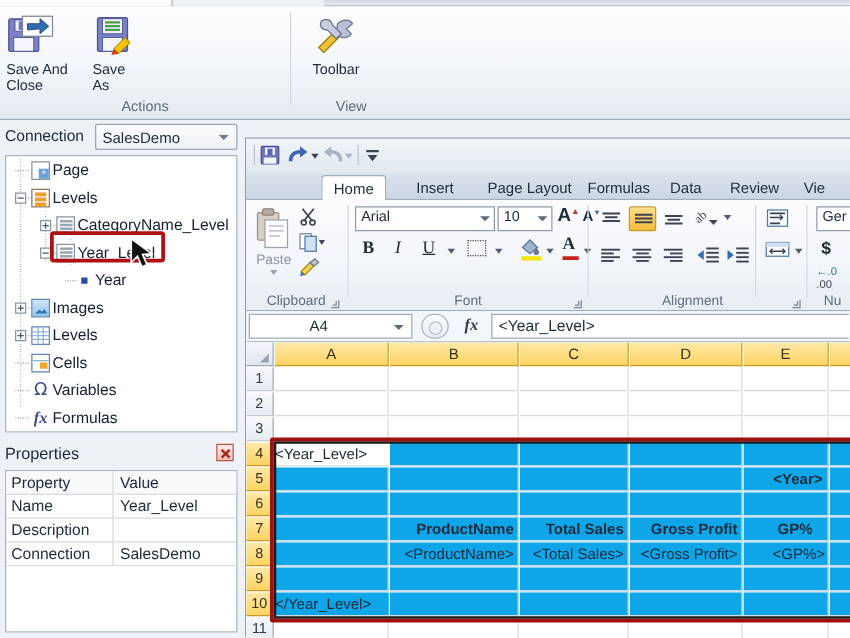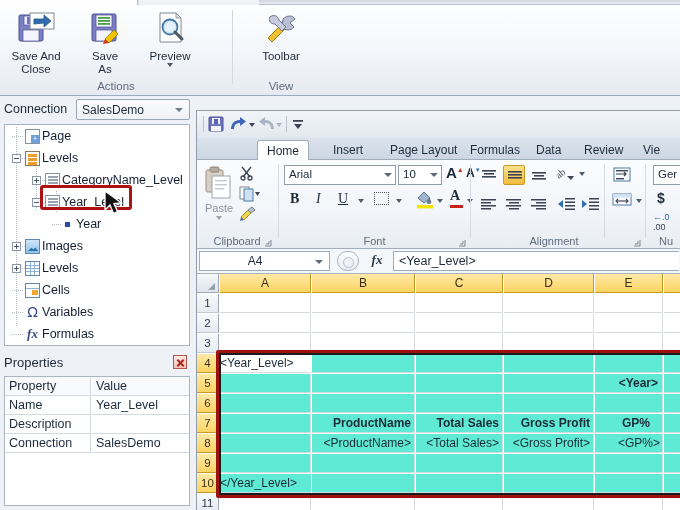--- a/index.html
+++ b/index.html
@@ -40,21 +40,21 @@
     position:absolute; bottom:2px; left:0; width:100%;
     text-align:center; font-size:11.5px; color:#5d6b7c;
   }
   .rgroup-sep {
     position:absolute; top:10px; width:1px; height:74px;
     background:#d2d9e1;
   }
 
   .bigbtn {
     position:absolute; top:2px; width:62px; height:66px;
-    text-align:center; cursor:default;
+    cursor:default;
   }
   .bigbtn .bi { display:block; margin:3px auto 2px; }
   .bigbtn .blab {
     display:block; font-size:11.5px; line-height:12.5px; color:#1c2a3a;
   }
   .caret-dn {
     display:block; margin:0 auto; width:0;height:0;
     border-left:3.5px solid transparent;border-right:3.5px solid transparent;
     border-top:4px solid #4a5666;
   }
@@ -304,21 +304,21 @@
   .rowhdr.plain {
     background:linear-gradient(to bottom,#f7f9fb,#e6ebf1);
     border-right:1px solid #9fa8b3; border-bottom:1px solid #c3cad2;
     color:#2c3a4d;
   }
   .cell {
     position:absolute; height:19px;
     border-right:1px solid #d6dbe1; border-bottom:1px solid #d6dbe1;
     font-size:12px; padding-top:2px; overflow:hidden; white-space:nowrap;
   }
-  .cell.sel { background:#5eead4; }
+  .cell.sel { background:#0ea5e9; }
   .cell.wht { background:#ffffff; }
   .selborder {
     position:absolute; border:1px solid #1b1b1b;
     pointer-events:none;
   }
   .redbox2 {
     position:absolute; border:3px solid #9e1111; border-radius:2px;
     pointer-events:none;
   }
   .bold { font-weight:bold; }
@@ -362,33 +362,20 @@
             <rect x="10" y="12" width="12" height="1.8" fill="#4aa043"></rect>
             <rect x="8" y="19" width="16" height="11" fill="#f3f4fd" stroke="#4d5296" stroke-width="0.7"></rect>
             <path d="M17 28 L26 19 L30 23 L21 32 Z" fill="#f2c200" stroke="#9a7d00" stroke-width="0.8"></path>
             <path d="M17 28 L21 32 L15 33 Z" fill="#d23b1f"></path>
           </svg>
         </span>
         <span class="blab">Save</span>
         <span class="blab">As</span>
       </div>
 
-      <div class="bigbtn" style="left:132px; width:72px;">
-        <span class="bi">
-          <svg width="34" height="34" viewBox="0 0 34 34">
-            <path d="M7 2 H23 L28 7 V31 H7 Z" fill="#ffffff" stroke="#7d8795" stroke-width="1"></path>
-            <path d="M23 2 V7 H28 Z" fill="#dfe4ea" stroke="#7d8795" stroke-width="0.8"></path>
-            <circle cx="17" cy="16" r="7.5" fill="#cfe6f6" stroke="#3b6f9e" stroke-width="1.8" opacity="0.95"></circle>
-            <circle cx="17" cy="16" r="5" fill="#eaf5fd" opacity="0.8"></circle>
-            <path d="M22 21 L29 28" stroke="#4a5663" stroke-width="3" stroke-linecap="round"></path>
-          </svg>
-        </span>
-        <span class="blab">Preview</span>
-        <span class="caret-dn"></span>
-      </div>
 
       <div class="rgroup-label">Actions</div>
     </div>
 
     <div class="rgroup-sep" style="left:232px;"></div>
 
     <div class="rgroup" style="left:240px; width:82px;">
       <div class="bigbtn" style="left:10px;">
         <span class="bi">
           <svg width="36" height="34" viewBox="0 0 36 34">

